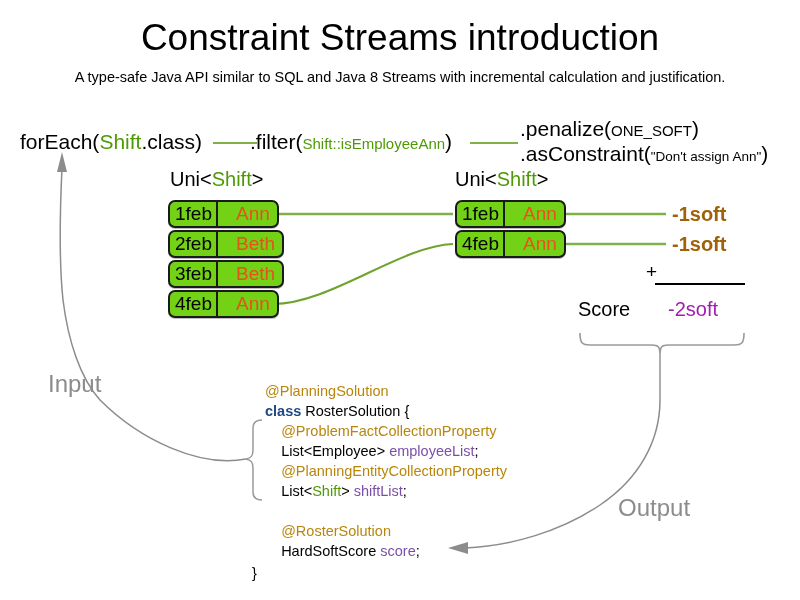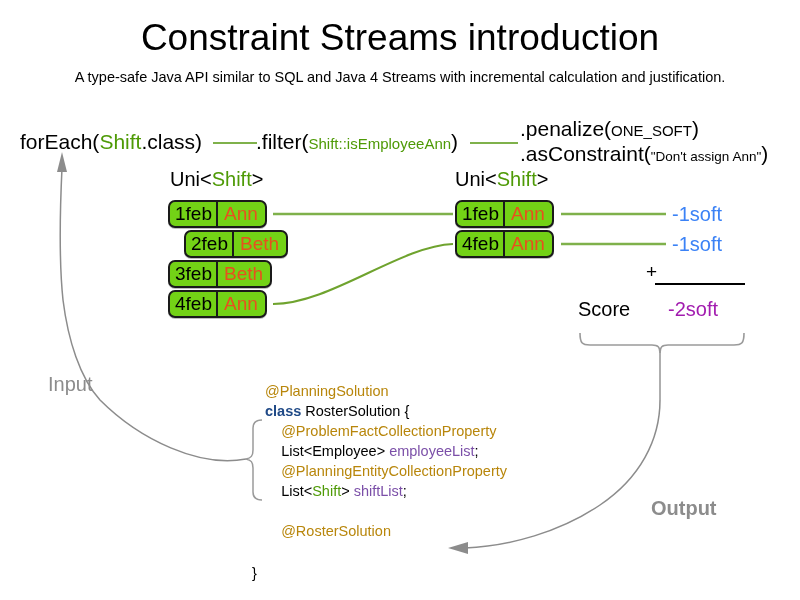--- a/index.html
+++ b/index.html
@@ -48,21 +48,21 @@
     font-size: 21px;
     line-height: 26px;
     white-space: nowrap;
     color: #000;
   }
   .expr .sm { font-size: 15px; }
   .expr .xsm { font-size: 13.5px; }
   .green { color: #4E9A06; }
 
   #expr-foreach { left: 20px; top: 129px; }
-  #expr-filter  { left: 250px; top: 129px; margin-left: 6px; }
+  #expr-filter  { left: 250px; top: 129px; }
   #expr-penalize { left: 520px; top: 116px; }
   #expr-asconstraint { left: 520px; top: 141px; }
 
   
   .pipeline-line {
     background: #7FB14B;
     height: 2px;
   }
   #pline-1 { left: 213px; top: 142px; width: 44px; }
   #pline-2 { left: 470px; top: 142px; width: 48px; }
@@ -95,37 +95,38 @@
     color: #000;
     padding: 0 4px 0 5px;
     border-right: 2px solid #1a1a1a;
     border-radius: 5px 0 0 5px;
     white-space: nowrap;
   }
   .shift-emp {
     font-size: 19px;
     line-height: 24px;
     color: #E8501E;
-    padding: 0 7px 0 6px;
+    padding: 0 7px 0 18px;
     white-space: nowrap;
   }
 
   #sb-l1 { left: 168px; top: 200px; }
-  #sb-l2 { left: 168px; top: 230px; margin-left: 16px; }
+  #sb-l2 { left: 168px; top: 230px; }
   #sb-l3 { left: 168px; top: 260px; }
   #sb-l4 { left: 168px; top: 290px; }
   #sb-r1 { left: 455px; top: 200px; }
   #sb-r2 { left: 455px; top: 230px; }
 
   
   .soft-label {
     font-size: 20px;
     line-height: 24px;
-    color: #3b82f6;
-    white-space: nowrap;
+    color: #a16207;
+    white-space: nowrap;
+    font-weight: bold;
   }
   #soft-1 { left: 672px; top: 202px; }
   #soft-2 { left: 672px; top: 232px; }
 
   
   #score-plus {
     left: 646px; top: 262px;
     font-size: 19px; line-height: 20px; color: #000;
   }
   #score-rule {
@@ -137,27 +138,27 @@
     left: 578px; top: 297px;
     font-size: 20px; line-height: 24px; color: #000;
   }
   #score-total {
     left: 668px; top: 297px;
     font-size: 20px; line-height: 24px; color: #a21caf;
   }
 
   
   .io-label {
-    font-size: 20px;
+    font-size: 24px;
     line-height: 24px;
     color: #8c8c8c;
     white-space: nowrap;
   }
   #label-input  { left: 48px;  top: 372px; }
-  #label-output { left: 651px; top: 496px; font-weight: bold; }
+  #label-output { left: 618px; top: 496px; }
 
   
   #code {
     left: 265px; top: 381px;
     font-size: 14.5px;
     line-height: 20px;
     color: #000;
     white-space: pre;
   }
   .code-line { white-space: pre; }
@@ -186,21 +187,21 @@
     width: 800px; height: 600px;
     pointer-events: none;
   }
 </style>
 </head>
 <body>
 
 <div id="stage">
 
   <div class="abs" id="title">Constraint Streams introduction</div>
-  <div class="abs" id="subtitle">A type-safe Java API similar to SQL and Java 4 Streams with incremental calculation and justification.</div>
+  <div class="abs" id="subtitle">A type-safe Java API similar to SQL and Java 8 Streams with incremental calculation and justification.</div>
 
   <svg class="overlay" viewBox="0 0 800 600">
 
     <line x1="273" y1="214" x2="453" y2="214" stroke="#7FB14B" stroke-width="2.5"></line>
 
     <path d="M 273,304 C 330,304 400,246 453,244" fill="none" stroke="#6FA32E" stroke-width="2"></path>
 
     <line x1="561" y1="214" x2="666" y2="214" stroke="#7FB14B" stroke-width="2.5"></line>
 
     <line x1="561" y1="244" x2="666" y2="244" stroke="#7FB14B" stroke-width="2.5"></line>
@@ -266,16 +267,16 @@
 
   <div class="abs" id="score-plus">+</div>
   <div class="abs" id="score-rule"></div>
   <div class="abs" id="score-word">Score</div>
   <div class="abs" id="score-total">-2soft</div>
 
   <div class="abs io-label" id="label-input">Input</div>
   <div class="abs io-label" id="label-output">Output</div>
 
   <div class="abs" id="code"><div class="code-line"><span class="c-ann">@PlanningSolution</span></div><div class="code-line"><span class="c-kw">class</span><span> RosterSolution {</span></div><div class="code-line"><span>    </span><span class="c-ann">@ProblemFactCollectionProperty</span></div><div class="code-line"><span>    </span><span>List&lt;Employee&gt; </span><span class="c-fld">employeeList</span><span>;</span></div><div class="code-line"><span>    </span><span class="c-ann">@PlanningEntityCollectionProperty</span></div><div class="code-line"><span>    </span><span>List&lt;</span><span class="c-green">Shift</span><span>&gt; </span><span class="c-fld">shiftList</span><span>;</span></div></div>
-  <div class="abs" id="code-tail"><div class="code-line"><span>    </span><span class="c-ann">@RosterSolution</span></div></div>
+  <div class="abs" id="code-tail"><div class="code-line"><span>    </span><span class="c-ann">@RosterSolution</span></div><div class="code-line"><span>    </span><span>HardSoftScore </span><span class="c-fld">score</span><span>;</span></div></div>
   <div class="abs" id="code-close">}</div>
 
 </div>
 
 </body></html>

